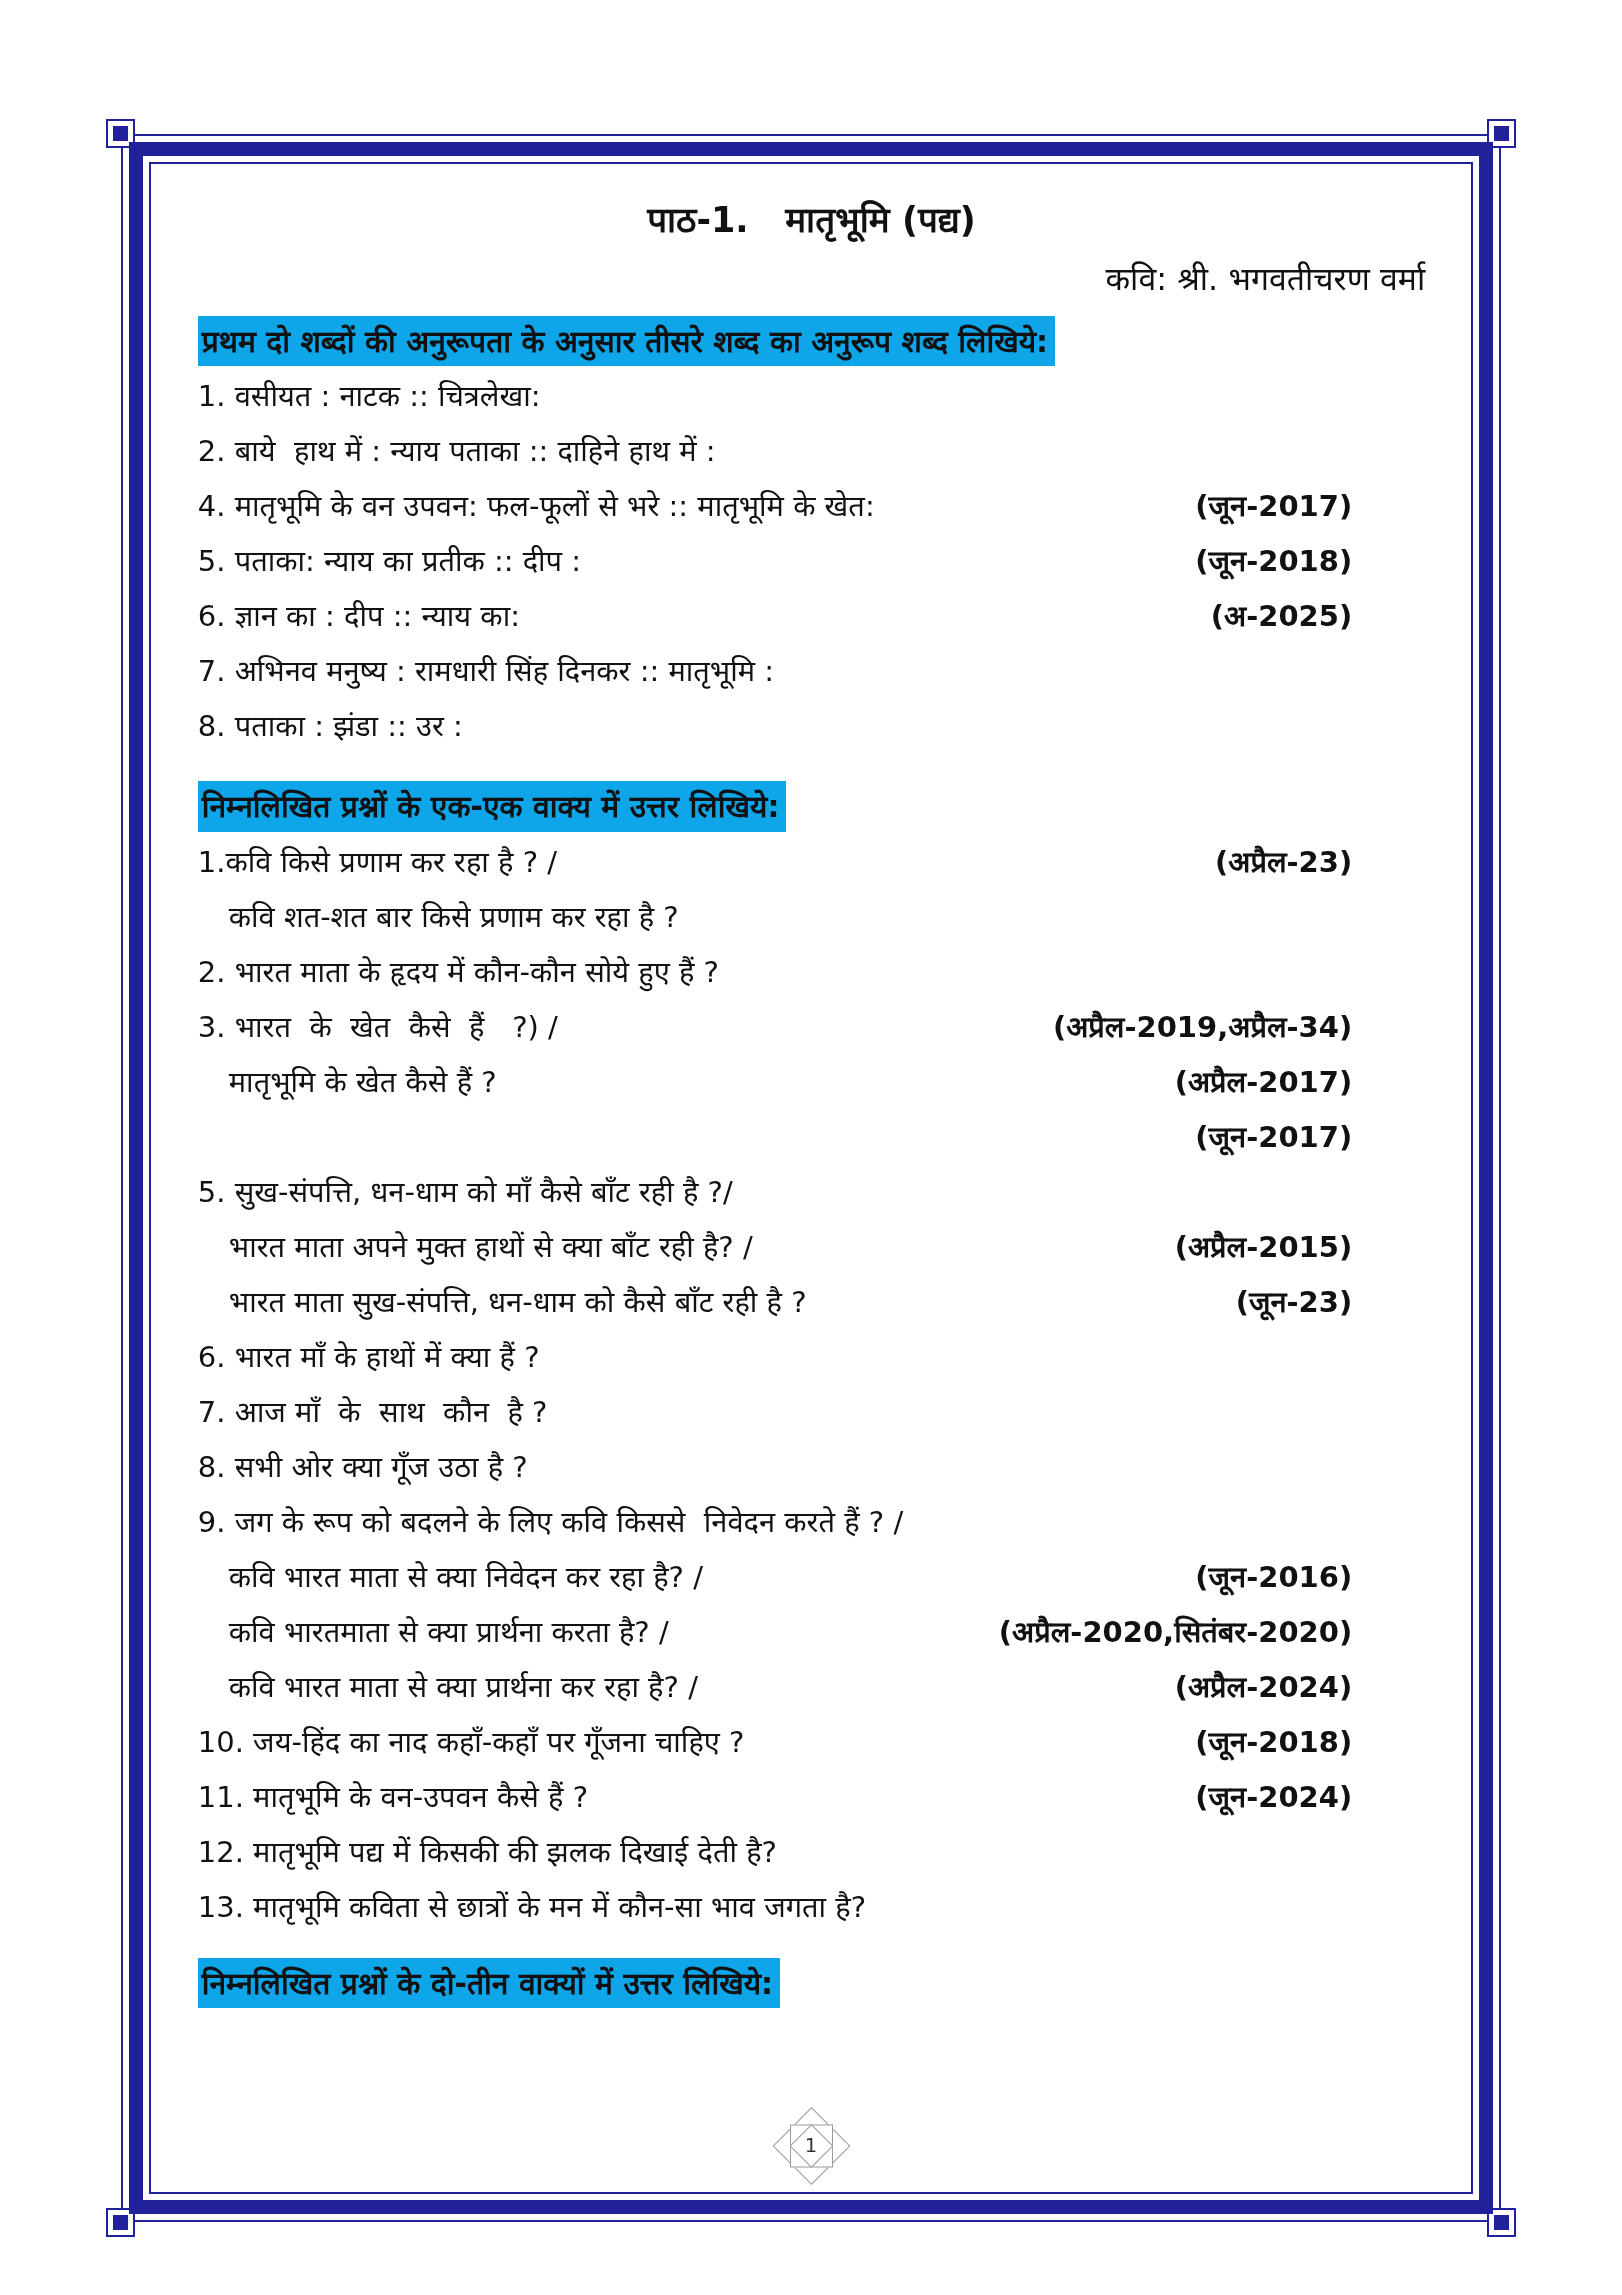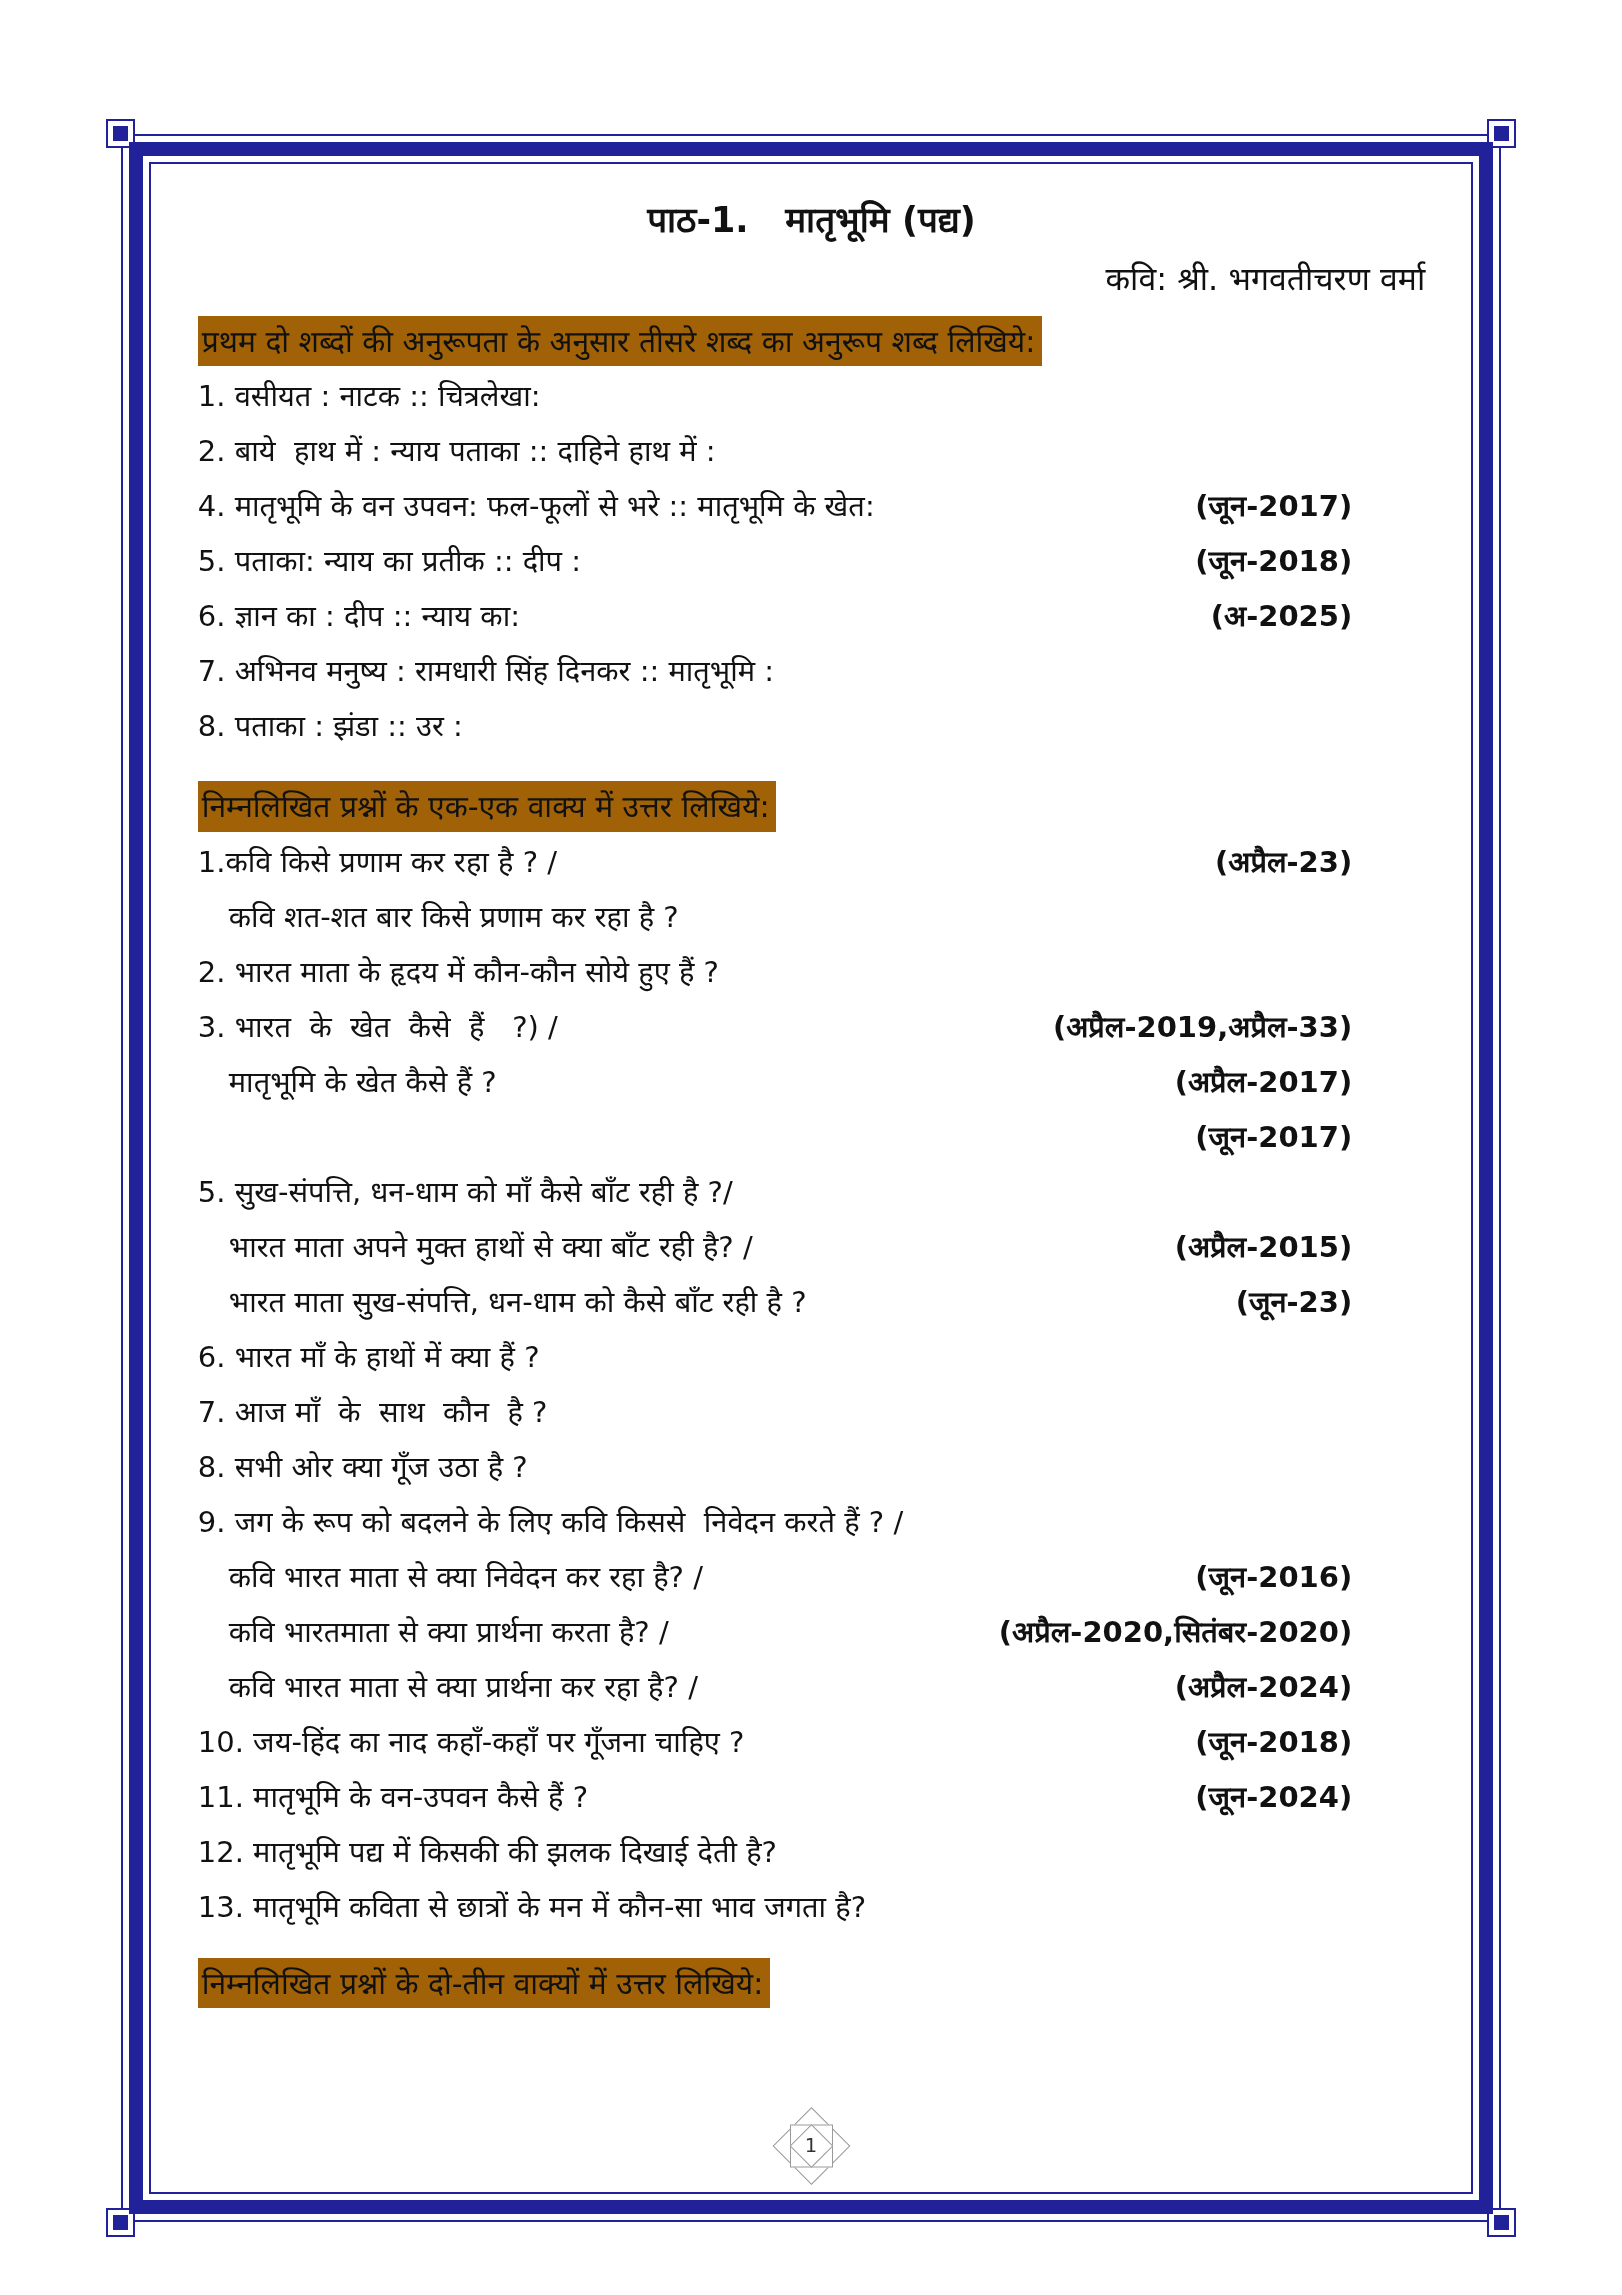--- a/index.html
+++ b/index.html
@@ -39,21 +39,21 @@
   .title {
     text-align:center; font-weight:bold; font-size:35px;
     white-space:pre-wrap;
   }
   .author {
     text-align:right; font-weight:normal; font-size:32px;
     margin-top:14.4px;
   }
   .sec-header { margin-top:17px; margin-bottom:9.2px; }
   .sec-header .hl {
-    display:inline-block; background:#a16207; font-weight:normal;
+    display:inline-block; background:#0ea5e9; font-weight:bold;
     font-size:30px; padding:3.9px 6.5px 5.2px 3.9px;
   }
   .gap-before { margin-top:21px; }
   .row {
     display:flex; align-items:baseline;
     height:55px; font-size:29px; white-space:pre-wrap;
   }
   .row .qtext { white-space:pre-wrap; }
   .row .year {
     font-weight:bold; margin-left:auto; margin-right:73px;
@@ -137,21 +137,21 @@
         <div class="row indent">
           <span class="qtext">कवि शत-शत बार किसे प्रणाम कर रहा है ?</span>
           <span class="year"></span>
         </div>
         <div class="row">
           <span class="qtext">2. भारत माता के हृदय में कौन-कौन सोये हुए हैं ?</span>
           <span class="year"></span>
         </div>
         <div class="row">
           <span class="qtext">3. भारत  के  खेत  कैसे  हैं   ?) /</span>
-          <span class="year">(अप्रैल-2019,अप्रैल-33)</span>
+          <span class="year">(अप्रैल-2019,अप्रैल-34)</span>
         </div>
         <div class="row indent">
           <span class="qtext">मातृभूमि के खेत कैसे हैं ?</span>
           <span class="year">(अप्रैल-2017)</span>
         </div>
         <div class="row">
           <span class="year">(जून-2017)</span>
         </div>
         <div class="row">
           <span class="qtext">5. सुख-संपत्ति, धन-धाम को माँ कैसे बाँट रही है ?/</span>

